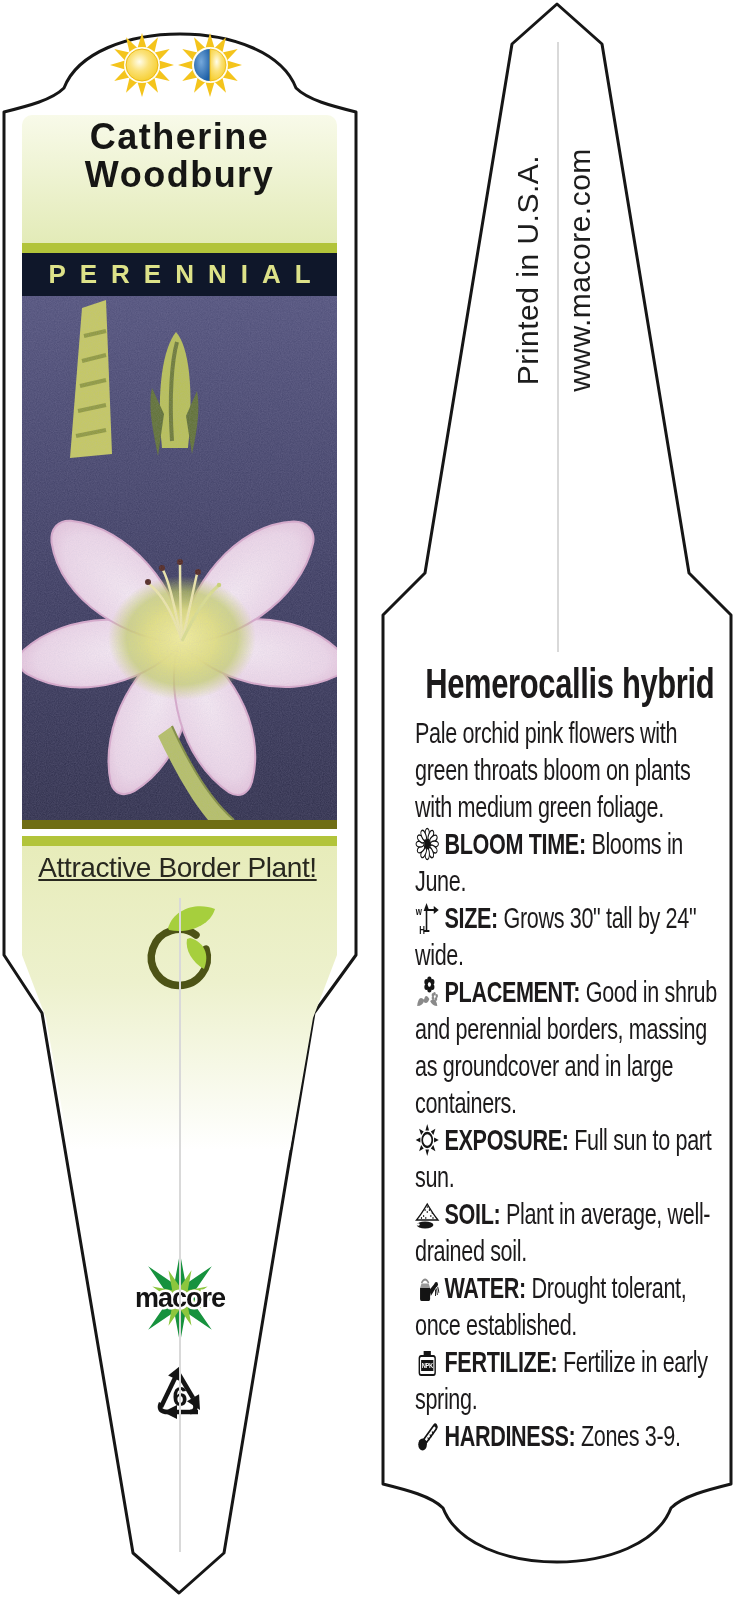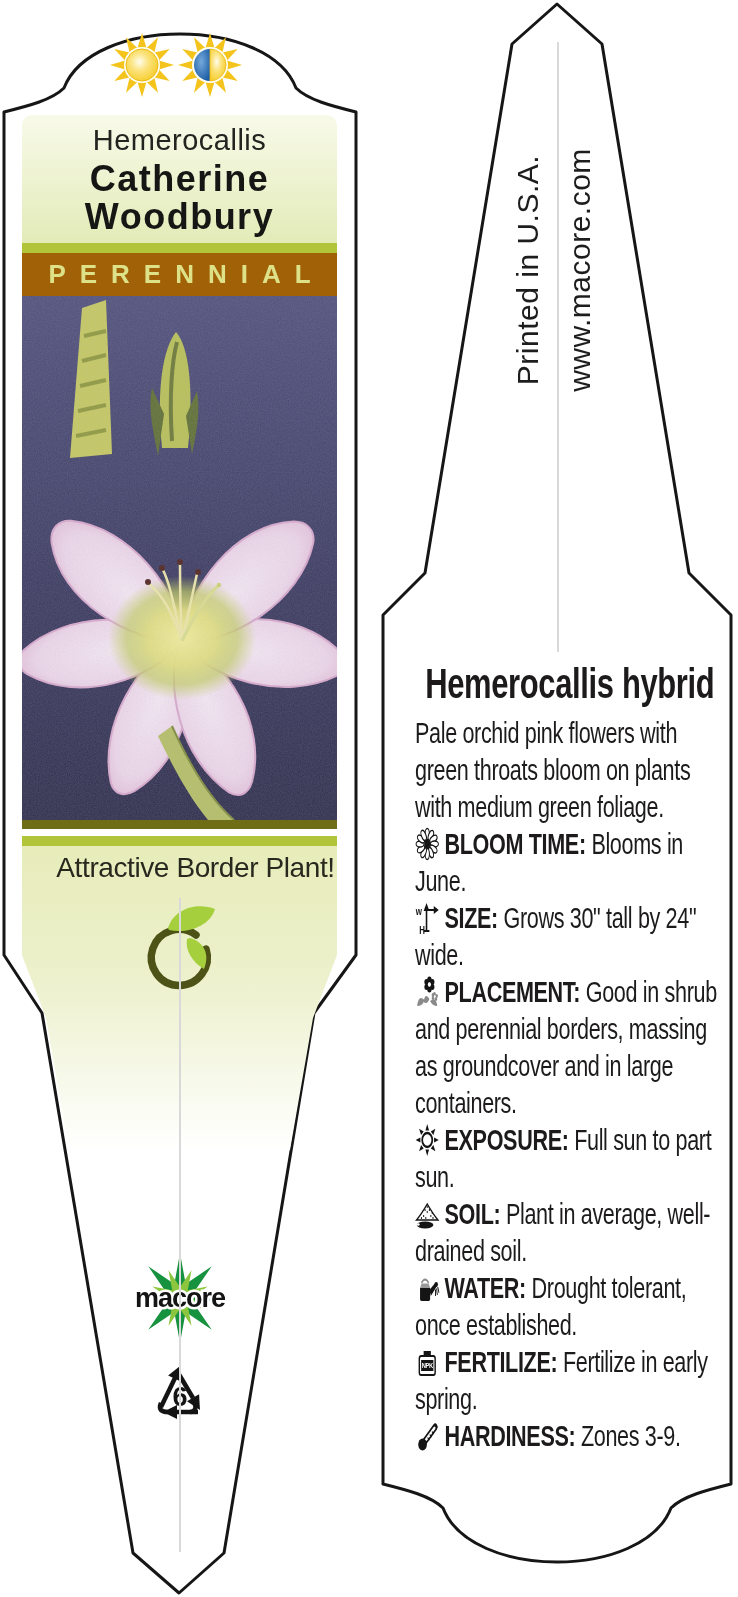--- a/index.html
+++ b/index.html
@@ -11,21 +11,21 @@
     background:linear-gradient(#f8fae9,#e3ebb8);text-align:center;color:#232320;}
   .genus{font-size:29px;letter-spacing:.5px;margin-top:9px;}
   .cultivar{font-size:36px;font-weight:bold;letter-spacing:1.5px;line-height:38px;margin:3px auto 0;width:240px;color:#161614;}
   .bar{left:22px;width:315px;height:10px;}
   .banner{left:22px;top:253px;width:315px;height:43px;line-height:43px;text-align:center;
     font-size:26px;font-weight:bold;letter-spacing:14px;text-indent:14px;}
   .olive-bar{left:22px;top:820px;width:315px;height:9px;background:#6f6d15;}
   .grad-panel{left:22px;top:846px;width:315px;height:304px;
     background:linear-gradient(#e7ecba 0%,#edf1cd 45%,#ffffff 100%);
     clip-path:polygon(0px 0px,315px 0px,315px 109px,291px 172px,268px 304px,47px 304px,24px 172px,0px 109px);}
-  .tagline{left:38px;top:852px;width:315px;text-align:center;font-size:28px;color:#28281f;letter-spacing:-.4px;}
+  .tagline{left:20px;top:852px;width:315px;text-align:center;font-size:28px;color:#28281f;letter-spacing:-.4px;text-decoration:underline;}
   
   .vert-text{left:412px;top:215px;width:290px;height:110px;transform:rotate(-90deg);
     text-align:center;font-size:30px;line-height:52px;color:#1d1d1d;letter-spacing:.5px;}
   .back-body{left:415px;top:660px;width:310px;}
   .condense{width:430px;transform:scaleX(0.72);transform-origin:left top;color:#1c1a1b;}
   .back-title{font-size:43px;font-weight:bold;line-height:46px;text-align:center;margin:0 0 8px 0;letter-spacing:-.5px;}
   .back-text p{font-size:30px;line-height:37px;margin:0;letter-spacing:-.5px;}
   .back-text b{letter-spacing:-.5px;}
   .attr-icon{vertical-align:-7px;margin-right:7px;}
   
@@ -145,26 +145,25 @@
       <g transform="rotate(330 33 33)">
           <polygon points="33,1 28.5,16 37.5,16"></polygon>
         </g>
     </g>
     <circle cx="33" cy="33" r="18" fill="#fffef2"></circle>
     <path d="M 33,17 A 16,16 0 0 0 33,49 Z" fill="url(#blueG)"></path>
     <path d="M 33,17 A 16,16 0 0 1 33,49 Z" fill="url(#sunG2)" stroke="#eeb911" stroke-width="0.8"></path>
   </svg>
 
   <div class="abs z1 name-panel">
-    <div class="genus">Hemerocallis</div>
     <div class="cultivar">Catherine Woodbury</div>
   </div>
 
   <div class="abs z1 bar" style="top:243px;background:#b2c43a"></div>
-  <div class="abs z1 banner" style="background:#a16207;color:#dde289">PERENNIAL</div>
+  <div class="abs z1 banner" style="background:#0f172a;color:#dde289">PERENNIAL</div>
 
   <svg class="abs z1" style="left:22px;top:296px" width="315" height="524" viewBox="0 0 315 524">
     <defs>
       <linearGradient id="bgG" x1="0" y1="0" x2="0" y2="1">
         <stop offset="0%" stop-color="#50507a"></stop>
           <stop offset="55%" stop-color="#3a3a5e"></stop>
           <stop offset="100%" stop-color="#2d2d49"></stop>
       </linearGradient>
       <radialGradient id="petalG" cx="50%" cy="60%" r="70%">
         <stop offset="0%" stop-color="#f7ebf3"></stop>

